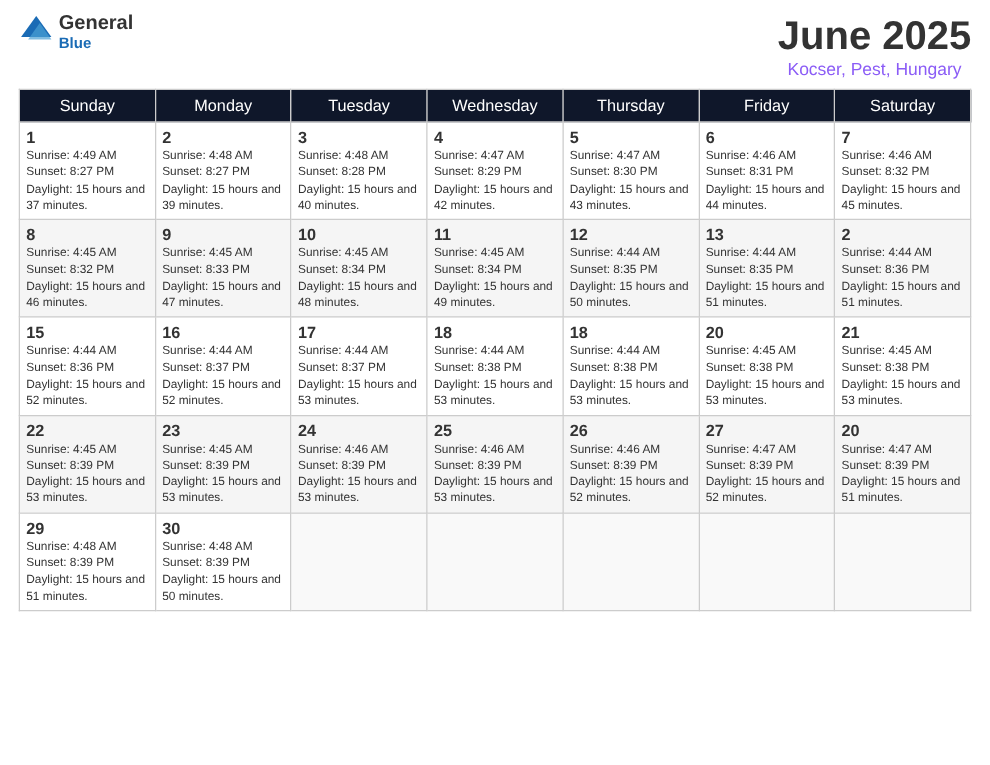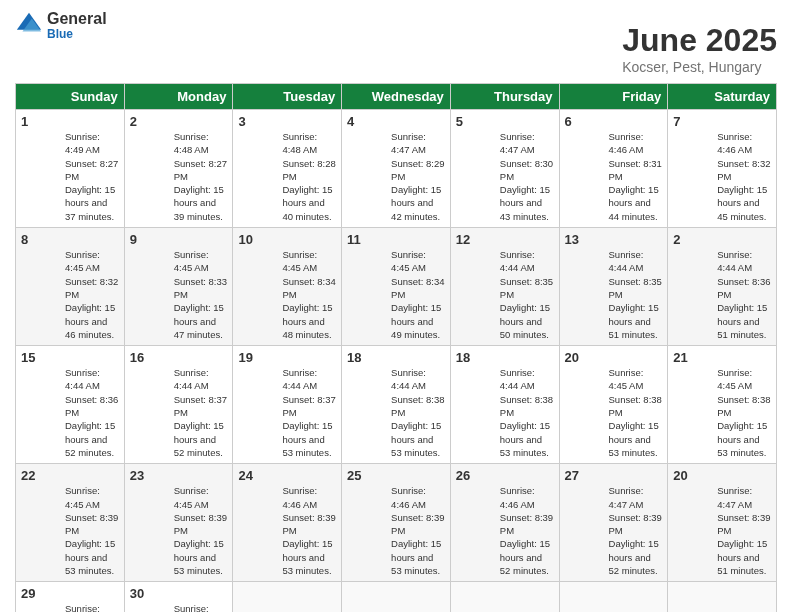--- a/index.html
+++ b/index.html
@@ -40,45 +40,44 @@
     .logo-blue {
       font-size: 12px;
       font-weight: bold;
       color: #1a6bb5;
     }
     .logo-icon {
       width: 28px;
       height: 28px;
     }
     .title-block {
-      text-align: left;
-      margin-top: 12px;
+      text-align: center;
     }
     .title-block h1 {
       font-size: 32px;
       font-weight: bold;
       color: #333;
     }
     .title-block h2 {
       font-size: 14px;
-      color: #737373;
+      color: #8b5cf6;
       font-weight: normal;
     }
     .calendar {
       width: 100%;
       border-collapse: collapse;
       table-layout: fixed;
     }
     .calendar thead th {
-      background-color: #15803d;
+      background-color: #0f172a;
       color: #fff;
-      text-align: right;
+      text-align: center;
       padding: 5px 6px;
       font-size: 13px;
-      font-weight: bold;
+      font-weight: normal;
       border: 1px solid #ccc;
     }
     .calendar tbody td {
       vertical-align: top;
       border: 1px solid #ccc;
       padding: 4px 5px;
       font-size: 10px;
       color: #333;
       height: 78px;
       background: #fff;
@@ -90,21 +89,20 @@
       font-size: 13px;
       font-weight: bold;
       color: #333;
       display: block;
       margin-bottom: 1px;
     }
     .day-info {
       font-size: 9.5px;
       line-height: 1.4;
       color: #333;
-      margin-left: 44px;
     }
     .empty-cell {
       background: #f9f9f9 !important;
     }
   </style>
 </head>
 <body>
 
 <div class="page">
   <div class="header">
@@ -264,21 +262,21 @@
           </td>
           <td>
             <span class="day-number">16</span>
         <div class="day-info">
           Sunrise: 4:44 AM<br>
           Sunset: 8:37 PM<br>
           Daylight: 15 hours and 52 minutes.
         </div>
           </td>
           <td>
-            <span class="day-number">19</span>
+            <span class="day-number">17</span>
         <div class="day-info">
           Sunrise: 4:44 AM<br>
           Sunset: 8:37 PM<br>
           Daylight: 15 hours and 53 minutes.
         </div>
           </td>
           <td>
             <span class="day-number">18</span>
         <div class="day-info">
           Sunrise: 4:44 AM<br>

